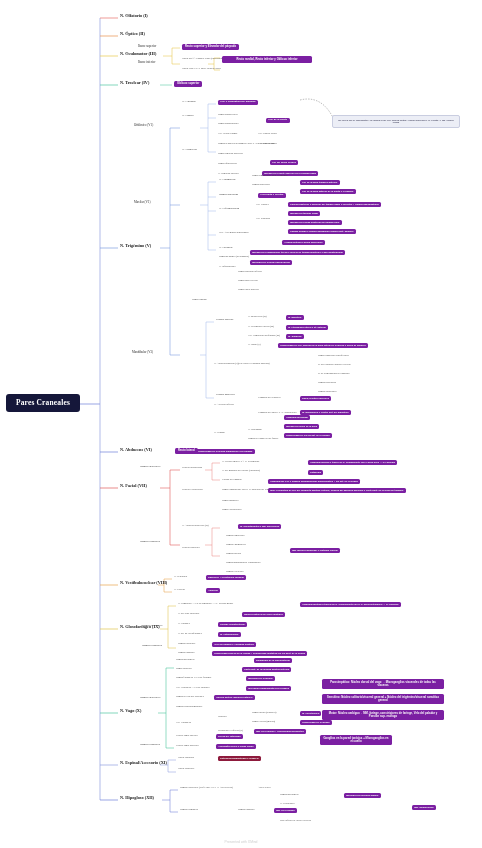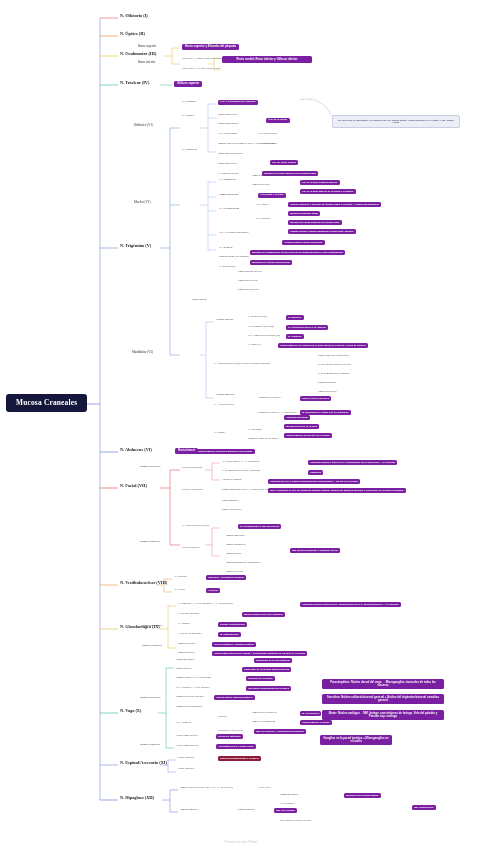--- a/index.html
+++ b/index.html
@@ -87,21 +87,21 @@
 
     <path d="M158 713 L166 713 M166 668 L166 748 M166 668 L174 668 M166 748 L174 748" stroke="#4ec6a0" stroke-width="0.6" fill="none"></path>
 
     <path d="M160 765 L168 765 M168 760 L168 772 M168 760 L176 760 M168 772 L176 772" stroke="#8f9fe0" stroke-width="0.55" fill="none"></path>
 
     <path d="M162 800 L170 800 M170 790 L170 812 M170 790 L178 790 M170 812 L178 812" stroke="#6f7fd8" stroke-width="0.55" fill="none"></path>
 
     <path d="M300 100 C 320 95 330 110 335 122" stroke="#7a7a7a" stroke-width="0.5" fill="none" stroke-dasharray="1.5,1.2"></path>
   </svg>
 
-  <div class="node root" style="left:6px; top:394px;">Mucosa Craneales</div>
+  <div class="node root" style="left:6px; top:394px;">Pares Craneales</div>
 
   <div class="node l1" style="left:120px; top:14px;">N. Olfatorio (I)</div>
   <div class="node l1" style="left:120px; top:32px;">N. Óptico (II)</div>
   <div class="node l1" style="left:120px; top:52px;">N. Oculomotor (III)</div>
   <div class="node l1" style="left:120px; top:81px;">N. Troclear (IV)</div>
   <div class="node l1" style="left:120px; top:244px;">N. Trigémino (V)</div>
   <div class="node l1" style="left:120px; top:448px;">N. Abducens (VI)</div>
   <div class="node l1" style="left:120px; top:484px;">N. Facial (VII)</div>
   <div class="node l1" style="left:120px; top:581px;">N. Vestibulococlear (VIII)</div>
   <div class="node l1" style="left:120px; top:625px;">N. Glosofaríngeo (IX)</div>

